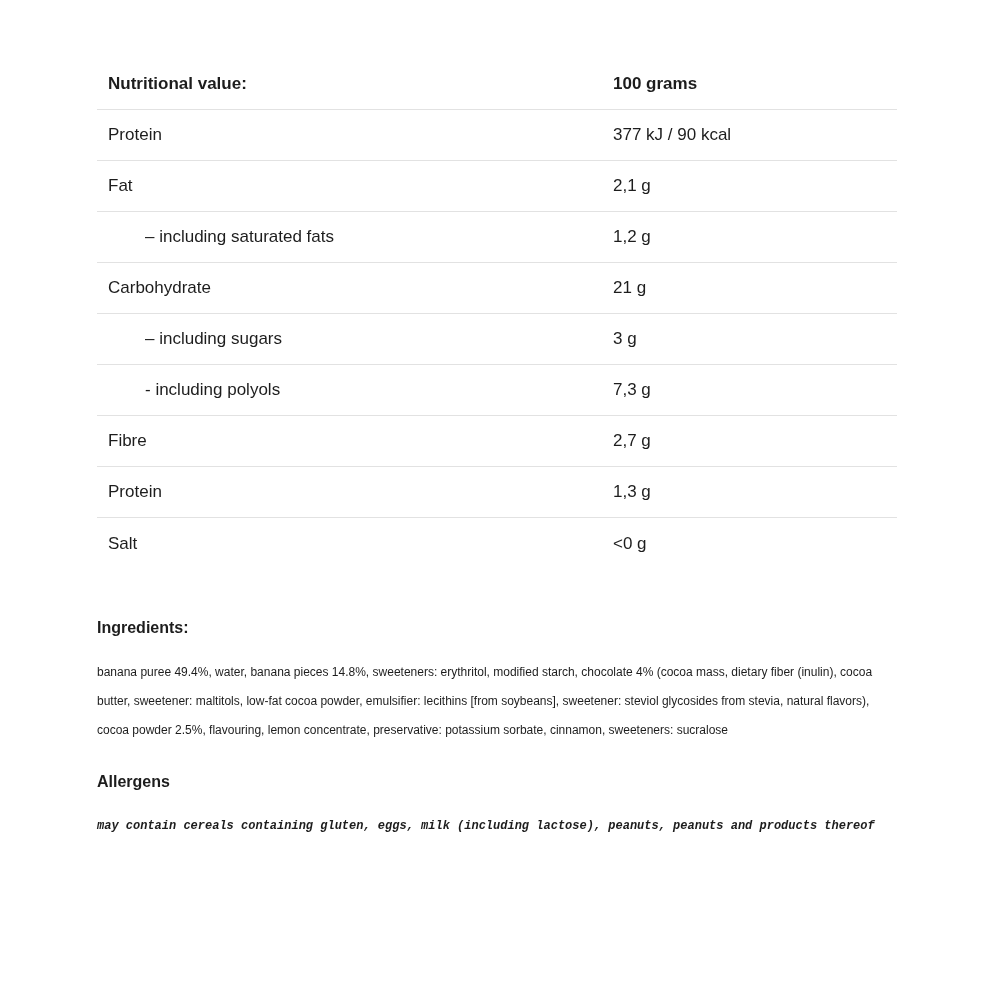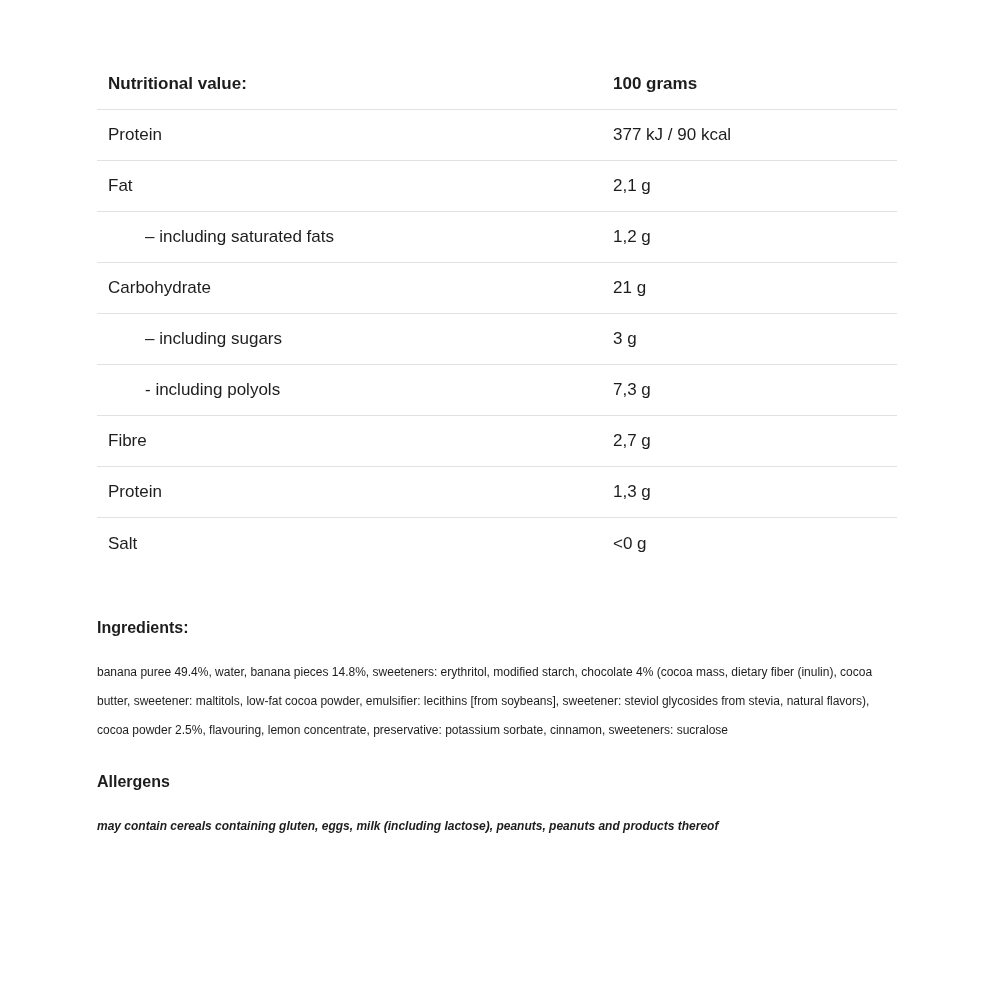--- a/index.html
+++ b/index.html
@@ -50,20 +50,21 @@
   .ingredients-heading { margin-top: 50px; }
   .body-text {
     font-size: 12px;
     line-height: 29px;
     margin: 21px 0 0 0;
   }
   .allergens-heading { margin-top: 28px; }
   .allergens-text {
     font-style: italic;
     font-weight: bold;
+    font-family: Liberation Mono, monospace;
   }
 </style>
 </head>
 <body>
 
 <div class="content">
 
   <div class="ntable" id="nutrition-table">
     <div class="row header">
       <span class="label">Nutritional value:</span>

